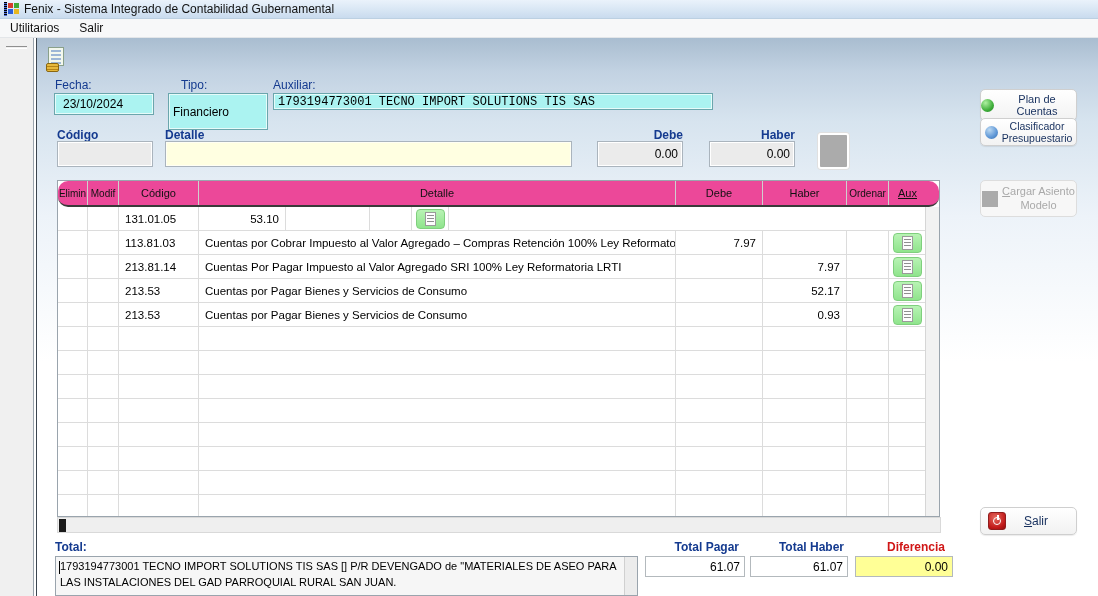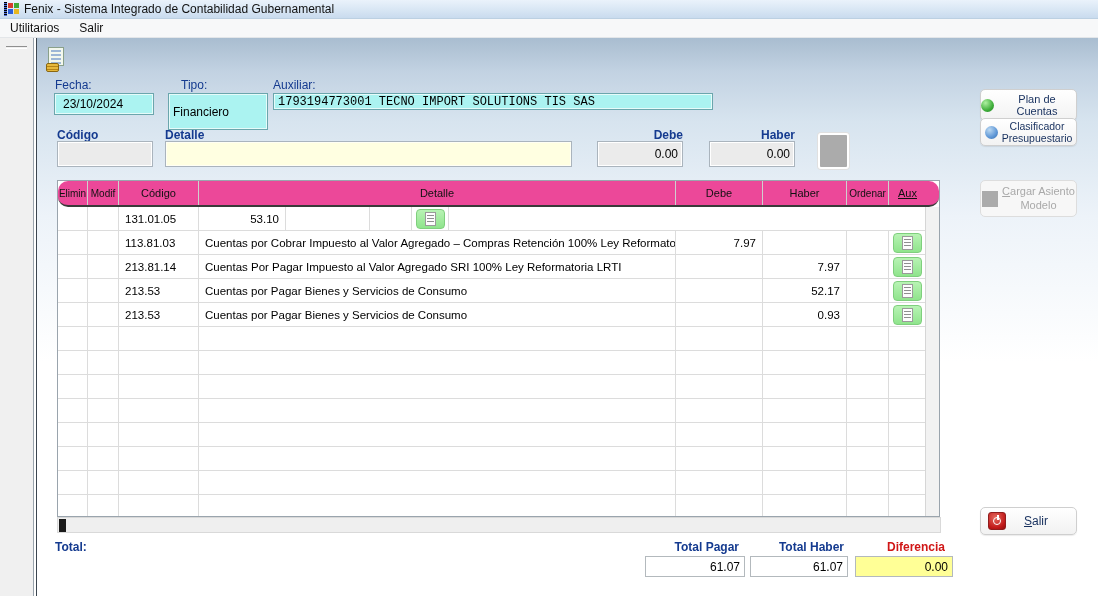--- a/index.html
+++ b/index.html
@@ -388,20 +388,25 @@
     <div class="power-btn">
         <div class="ring"></div>
         <div class="stem"></div>
       </div>
     <span style="color:#17305e;">
       <span class="u">S</span><span>alir</span>
     </span>
   </div>
 
   <div class="lbl b" style="left:55px; top:540px;">Total:</div>
+  <div class="glosa-box">
+    <div class="caret"></div>
+    <span>1793194773001 TECNO IMPORT SOLUTIONS TIS SAS  [] P/R DEVENGADO de "MATERIALES DE ASEO PARA LAS INSTALACIONES DEL GAD PARROQUIAL RURAL SAN JUAN.</span>
+    <div class="gscroll"></div>
+  </div>
 
   <div class="lbl b" style="left:645px; top:540px; width:100px; text-align:right; padding-right:6px;">Total Pagar</div>
   <div class="inp white right" style="left:645px; top:556px; width:100px; height:21px;">61.07</div>
 
   <div class="lbl b" style="left:750px; top:540px; width:98px; text-align:right; padding-right:4px;">Total Haber</div>
   <div class="inp white right" style="left:750px; top:556px; width:98px; height:21px;">61.07</div>
 
   <div class="lbl red" style="left:855px; top:540px; width:98px; text-align:right; padding-right:8px;">Diferencia</div>
   <div class="inp yellow right" style="left:855px; top:556px; width:98px; height:21px;">0.00</div>
 

